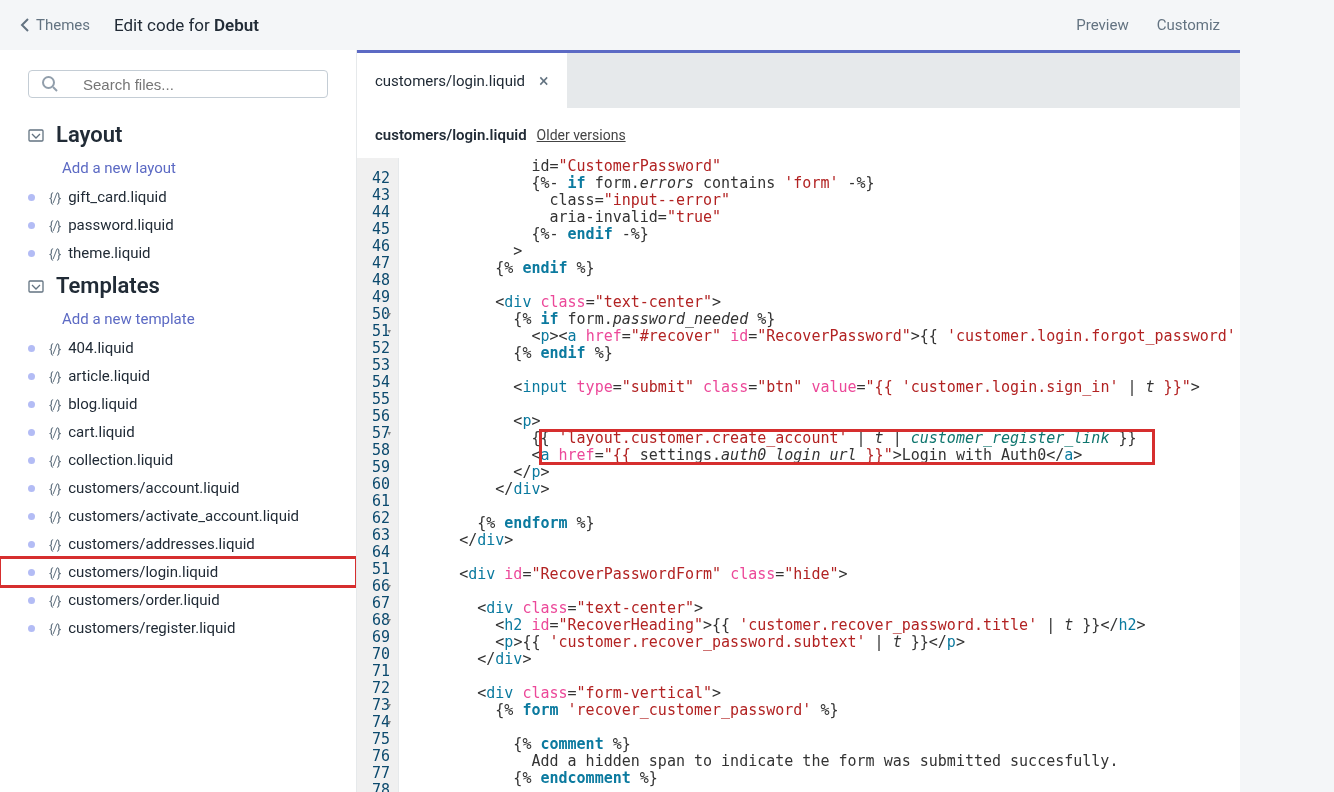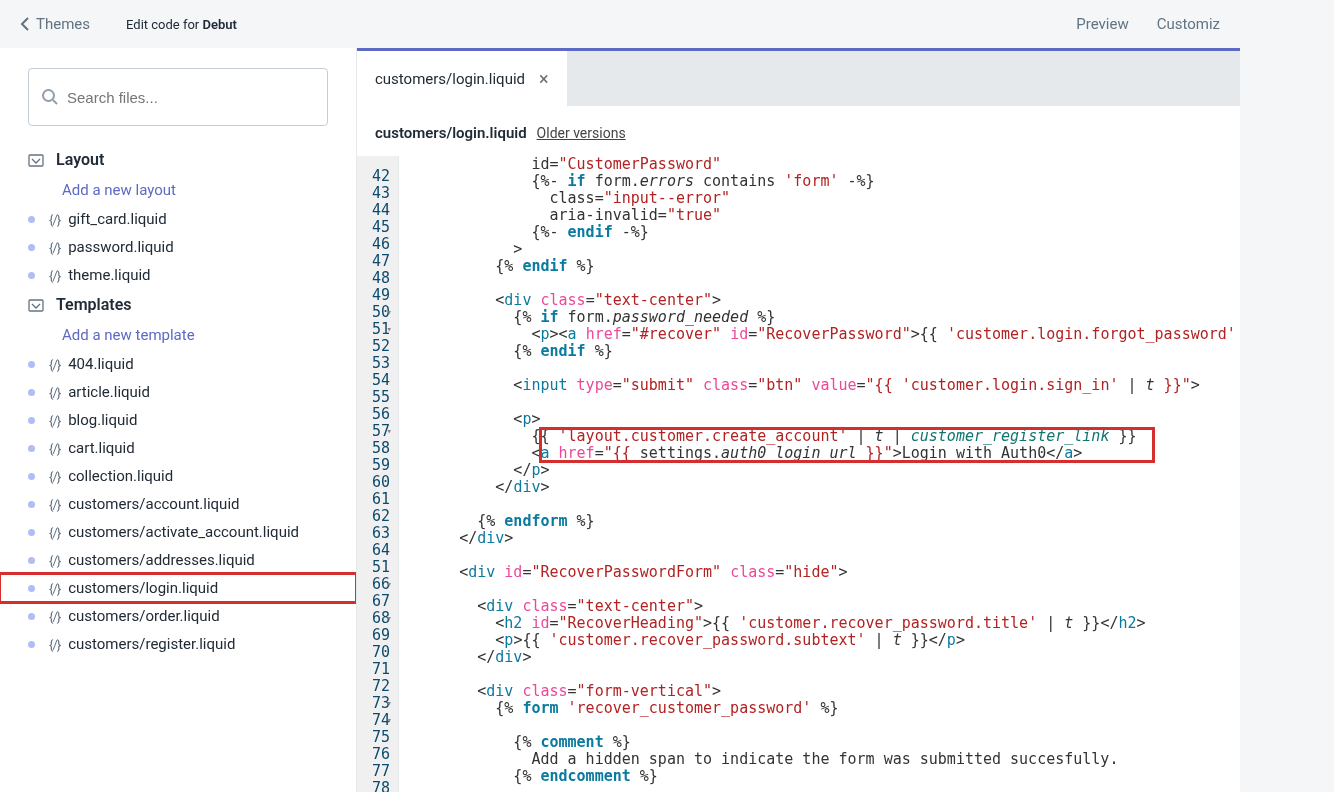--- a/index.html
+++ b/index.html
@@ -3,36 +3,36 @@
 <meta charset="utf-8">
 <style>
 * { margin: 0; padding: 0; box-sizing: border-box; }
 body { font-family: -apple-system, BlinkMacSystemFont, "Segoe UI", Roboto, sans-serif; font-size: 14px; color: #212b36; background: #f4f6f8; overflow: hidden; }
 .app { display: flex; flex-direction: column; height: 792px; width: 1240px; }
 
 
 .header { display: flex; align-items: center; padding: 15px 20px; background: #f4f6f8; }
 .back-btn { display: flex; align-items: center; color: #637381; cursor: pointer; font-size: 15px; }
 .back-btn svg { margin-right: 6px; }
-.title { margin-left: 36px; font-size: 13px; color: #212b36; }
+.title { margin-left: 24px; font-size: 17px; color: #212b36; }
 .title .bold { font-weight: 600; }
 .header-right { margin-left: auto; display: flex; gap: 28px; color: #637381; font-size: 15px; }
 .header-right span { cursor: pointer; }
 
 
 .main { display: flex; flex: 1; min-height: 0; }
 
 
 .sidebar { width: 357px; background: #fff; padding: 20px 0; overflow-y: auto; border-right: 1px solid #e6e9eb; }
 .search-wrap { padding: 0 28px 18px; }
-.search-box { display: flex; align-items: center; border: 1px solid #c4cdd5; border-radius: 4px; padding: 19px 12px; background: #fff; }
+.search-box { display: flex; align-items: center; border: 1px solid #c4cdd5; border-radius: 4px; padding: 4px 12px; background: #fff; gap: 16px; }
 .search-box svg { margin-right: 8px; flex-shrink: 0; }
 .search-box input { border: none; outline: none; font-size: 15px; color: #637381; width: 100%; background: transparent; }
 
-.section-header { display: flex; align-items: center; padding: 6px 28px; font-weight: 600; font-size: 16px; }
+.section-header { display: flex; align-items: center; padding: 6px 28px; font-weight: 600; font-size: 22px; }
 .section-header svg { margin-right: 12px; }
 .add-link { padding: 6px 28px 6px 62px; color: #5c6ac4; font-size: 15px; cursor: pointer; }
 .file-item { display: flex; align-items: center; padding: 5px 28px; font-size: 15px; color: #212b36; cursor: pointer; }
 .file-item .dot { width: 7px; height: 7px; border-radius: 50%; background: #b3bcf5; margin-right: 14px; flex-shrink: 0; }
 .file-item .icon { margin-right: 8px; color: #637381; font-size: 13px; letter-spacing: -1px; }
 .file-item.highlighted { outline: 3px solid #d62e2e; outline-offset: -1px; }
 
 
 .editor { flex: 1; display: flex; flex-direction: column; background: #fff; min-width: 0; }
 .tabs-bar { display: flex; background: #e6e9eb; height: 58px; border-top: 3px solid #5c6ac4; }

